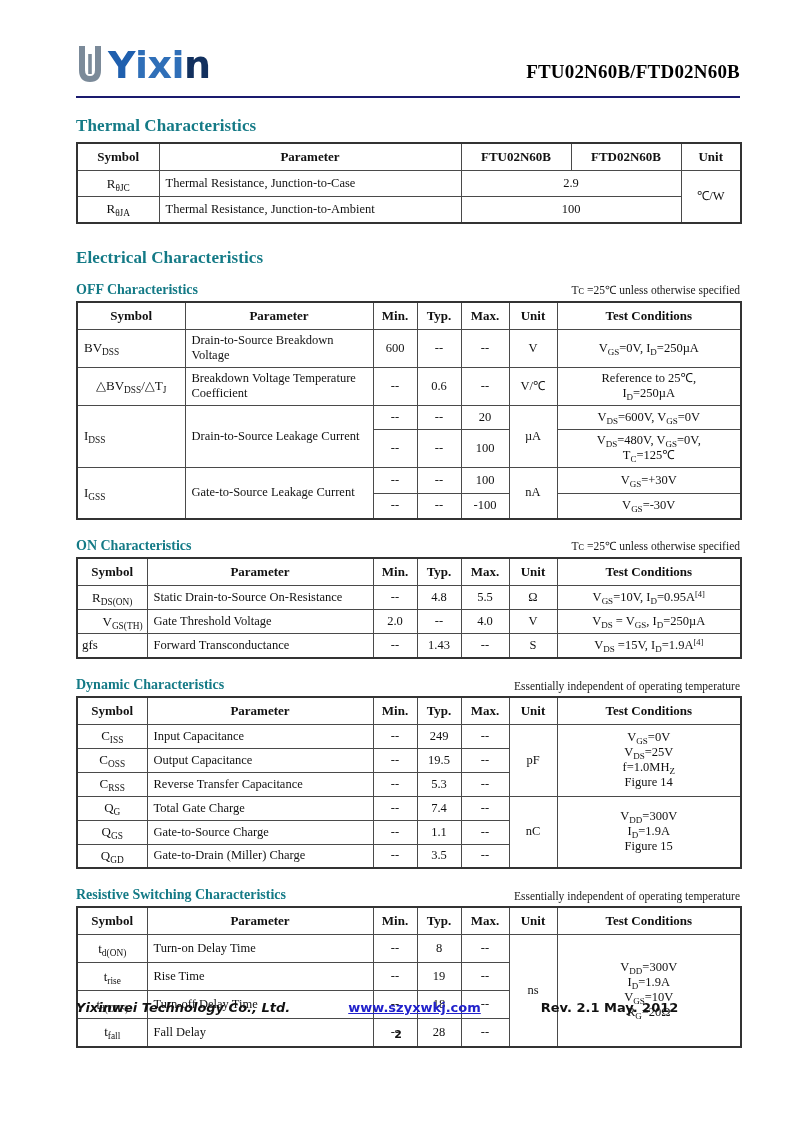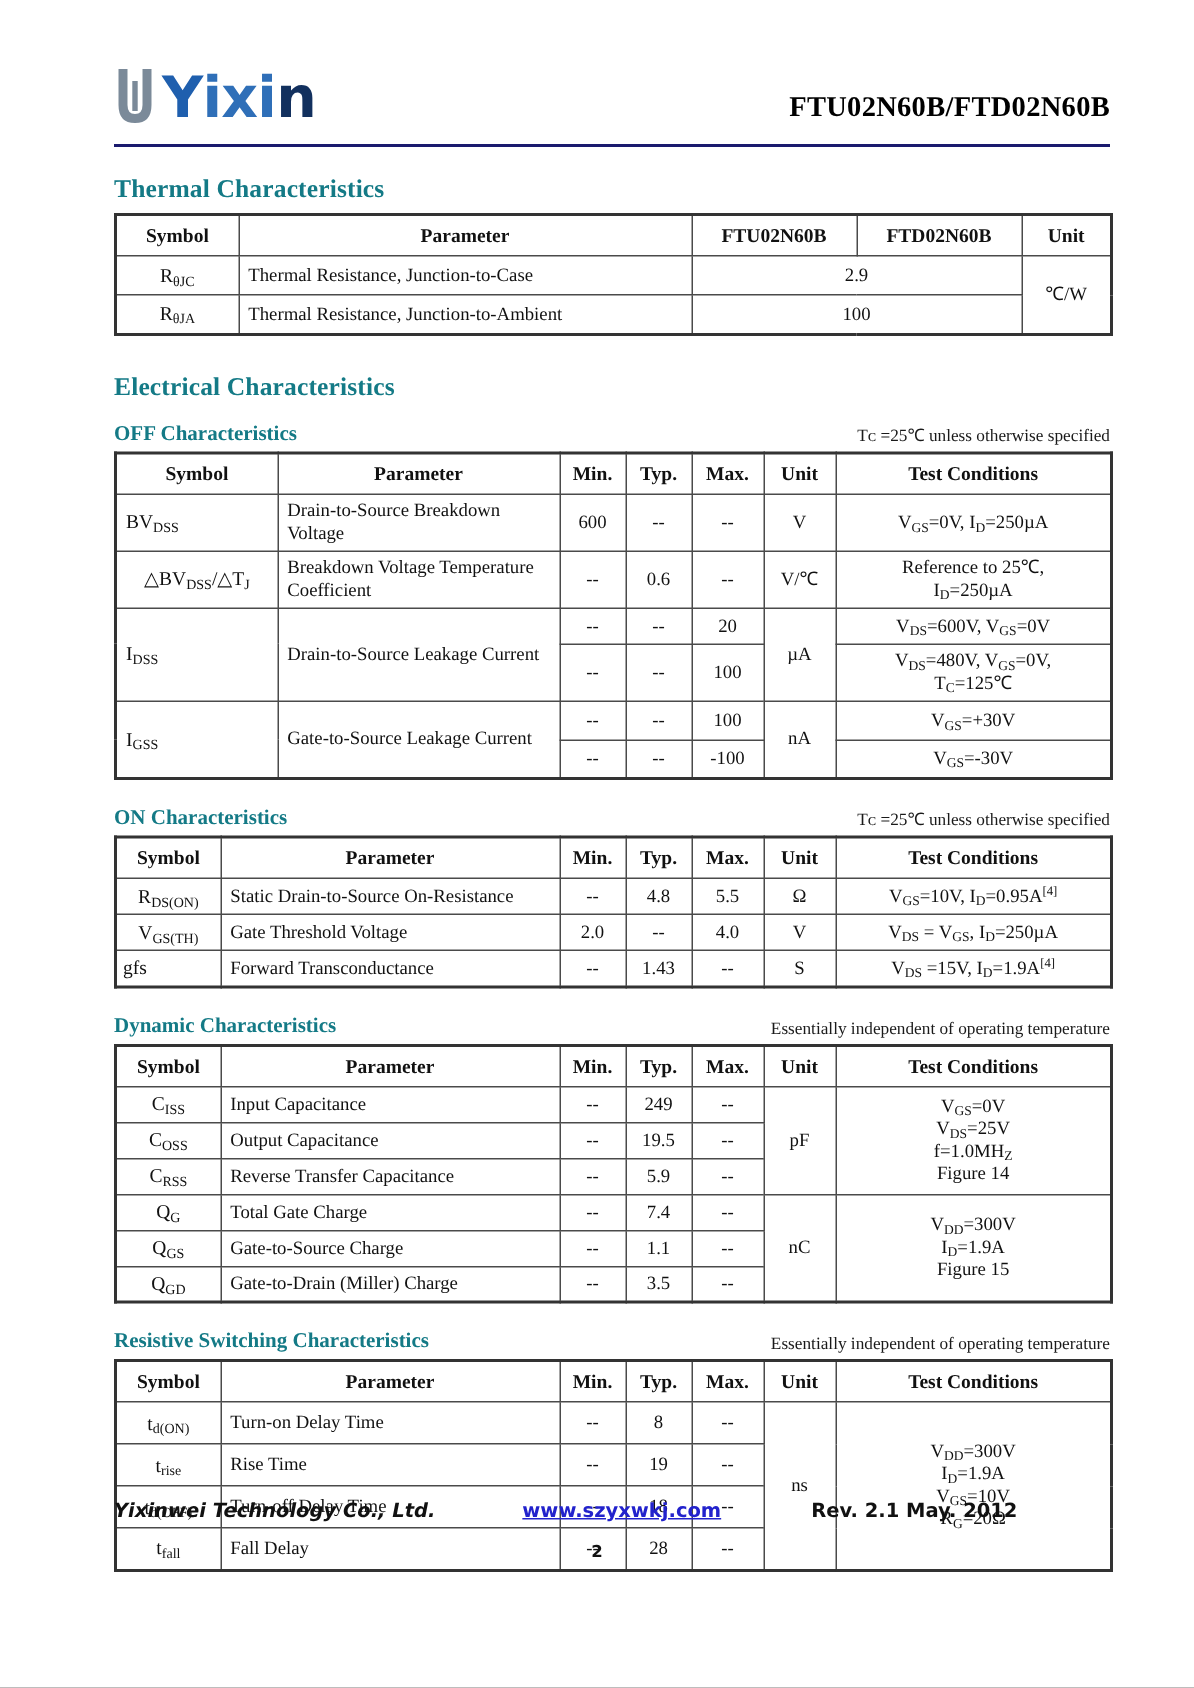--- a/index.html
+++ b/index.html
@@ -370,21 +370,21 @@
           <tr style="height:24px">
             <td class="sym" style="text-align:center">R<sub>DS(ON)</sub></td>
             <td class="l">Static Drain-to-Source On-Resistance</td>
             <td class="c">--</td>
             <td class="c">4.8</td>
             <td class="c">5.5</td>
             <td class="c">Ω</td>
             <td class="c">V<sub>GS</sub>=10V, I<sub>D</sub>=0.95A<sup>[4]</sup></td>
           </tr>
           <tr style="height:24px">
-            <td class="sym" style="text-align:center">V<sub>GS(TH)</sub></td>
+            <td class="sym" style="text-align:right">V<sub>GS(TH)</sub></td>
             <td class="l">Gate Threshold Voltage</td>
             <td class="c">2.0</td>
             <td class="c">--</td>
             <td class="c">4.0</td>
             <td class="c">V</td>
             <td class="c">V<sub>DS</sub> = V<sub>GS</sub>, I<sub>D</sub>=250µA</td>
           </tr>
           <tr style="height:24px">
             <td class="sym" style="text-align:left">gfs</td>
             <td class="l">Forward Transconductance</td>
@@ -439,21 +439,21 @@
             <td class="sym" style="text-align:center">C<sub>OSS</sub></td>
             <td class="l">Output Capacitance</td>
             <td class="c">--</td>
             <td class="c">19.5</td>
             <td class="c">--</td>
           </tr>
           <tr style="height:24px">
             <td class="sym" style="text-align:center">C<sub>RSS</sub></td>
             <td class="l">Reverse Transfer Capacitance</td>
             <td class="c">--</td>
-            <td class="c">5.9</td>
+            <td class="c">5.3</td>
             <td class="c">--</td>
           </tr>
           <tr style="height:24px">
             <td class="sym" style="text-align:center">Q<sub>G</sub></td>
             <td class="l">Total Gate Charge</td>
             <td class="c">--</td>
             <td class="c">7.4</td>
             <td class="c">--</td>
             <td class="c" rowspan="3">nC</td>
             <td class="c" rowspan="3">V<sub>DD</sub>=300V<br>I<sub>D</sub>=1.9A<br>Figure 15</td>

